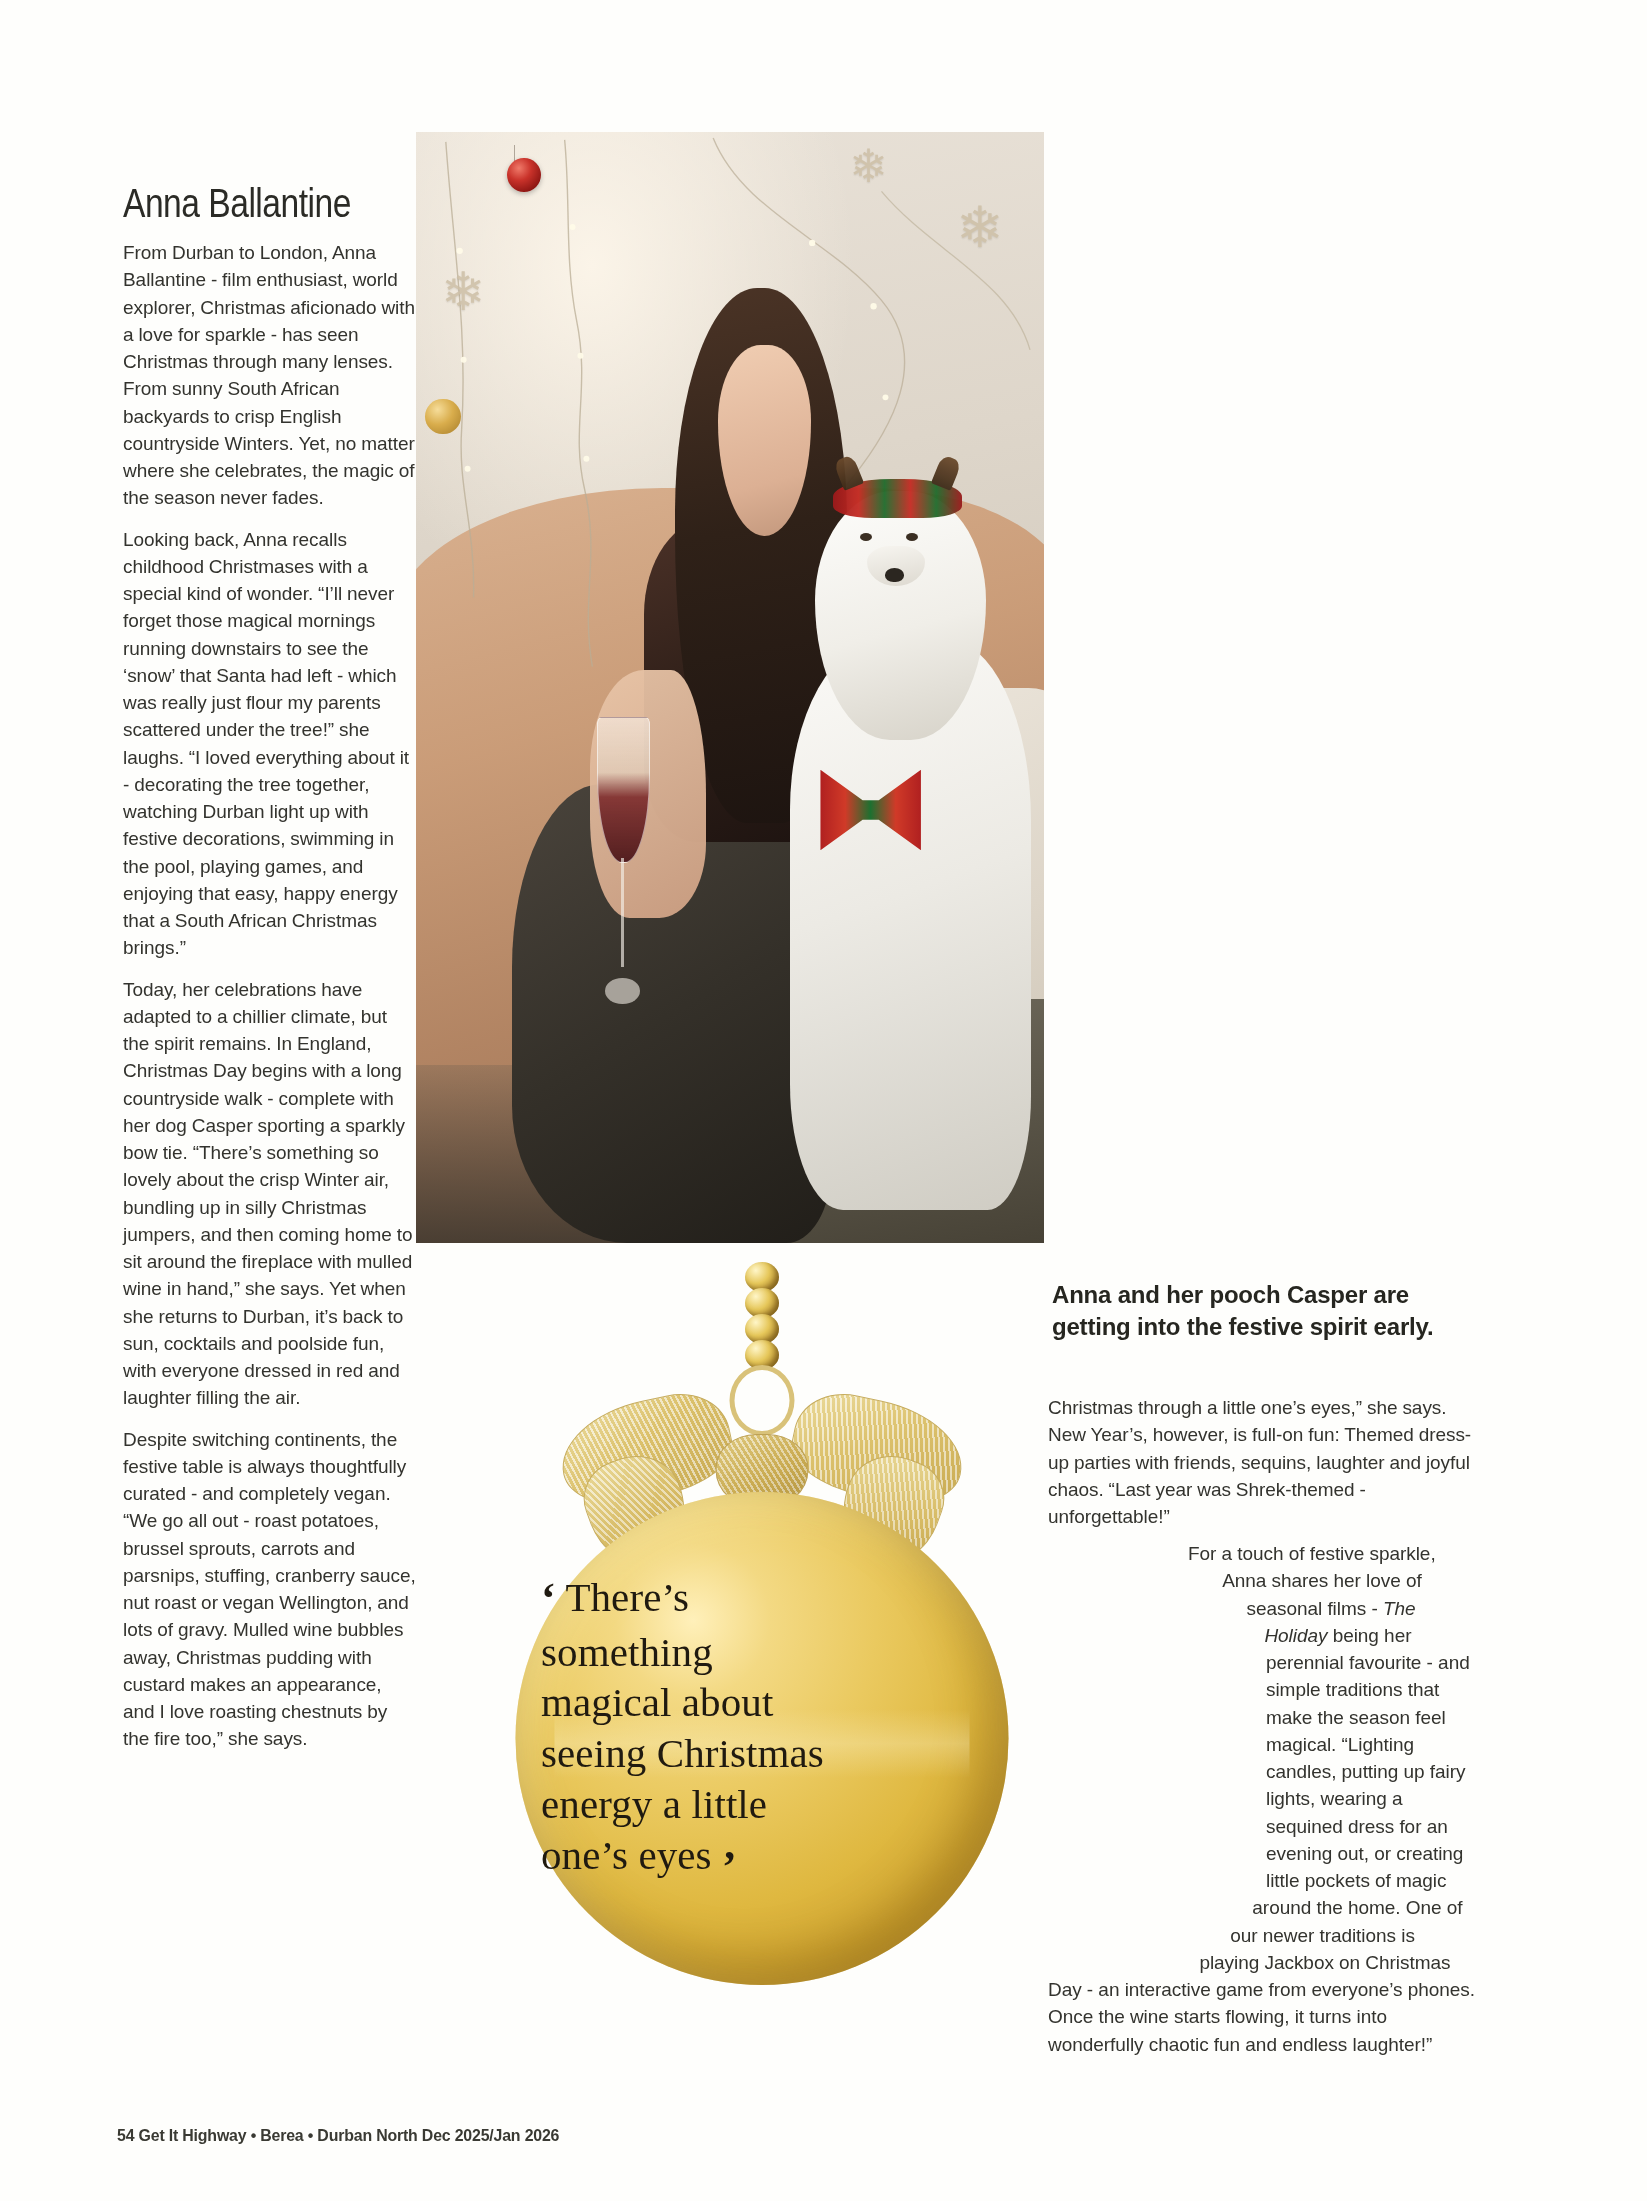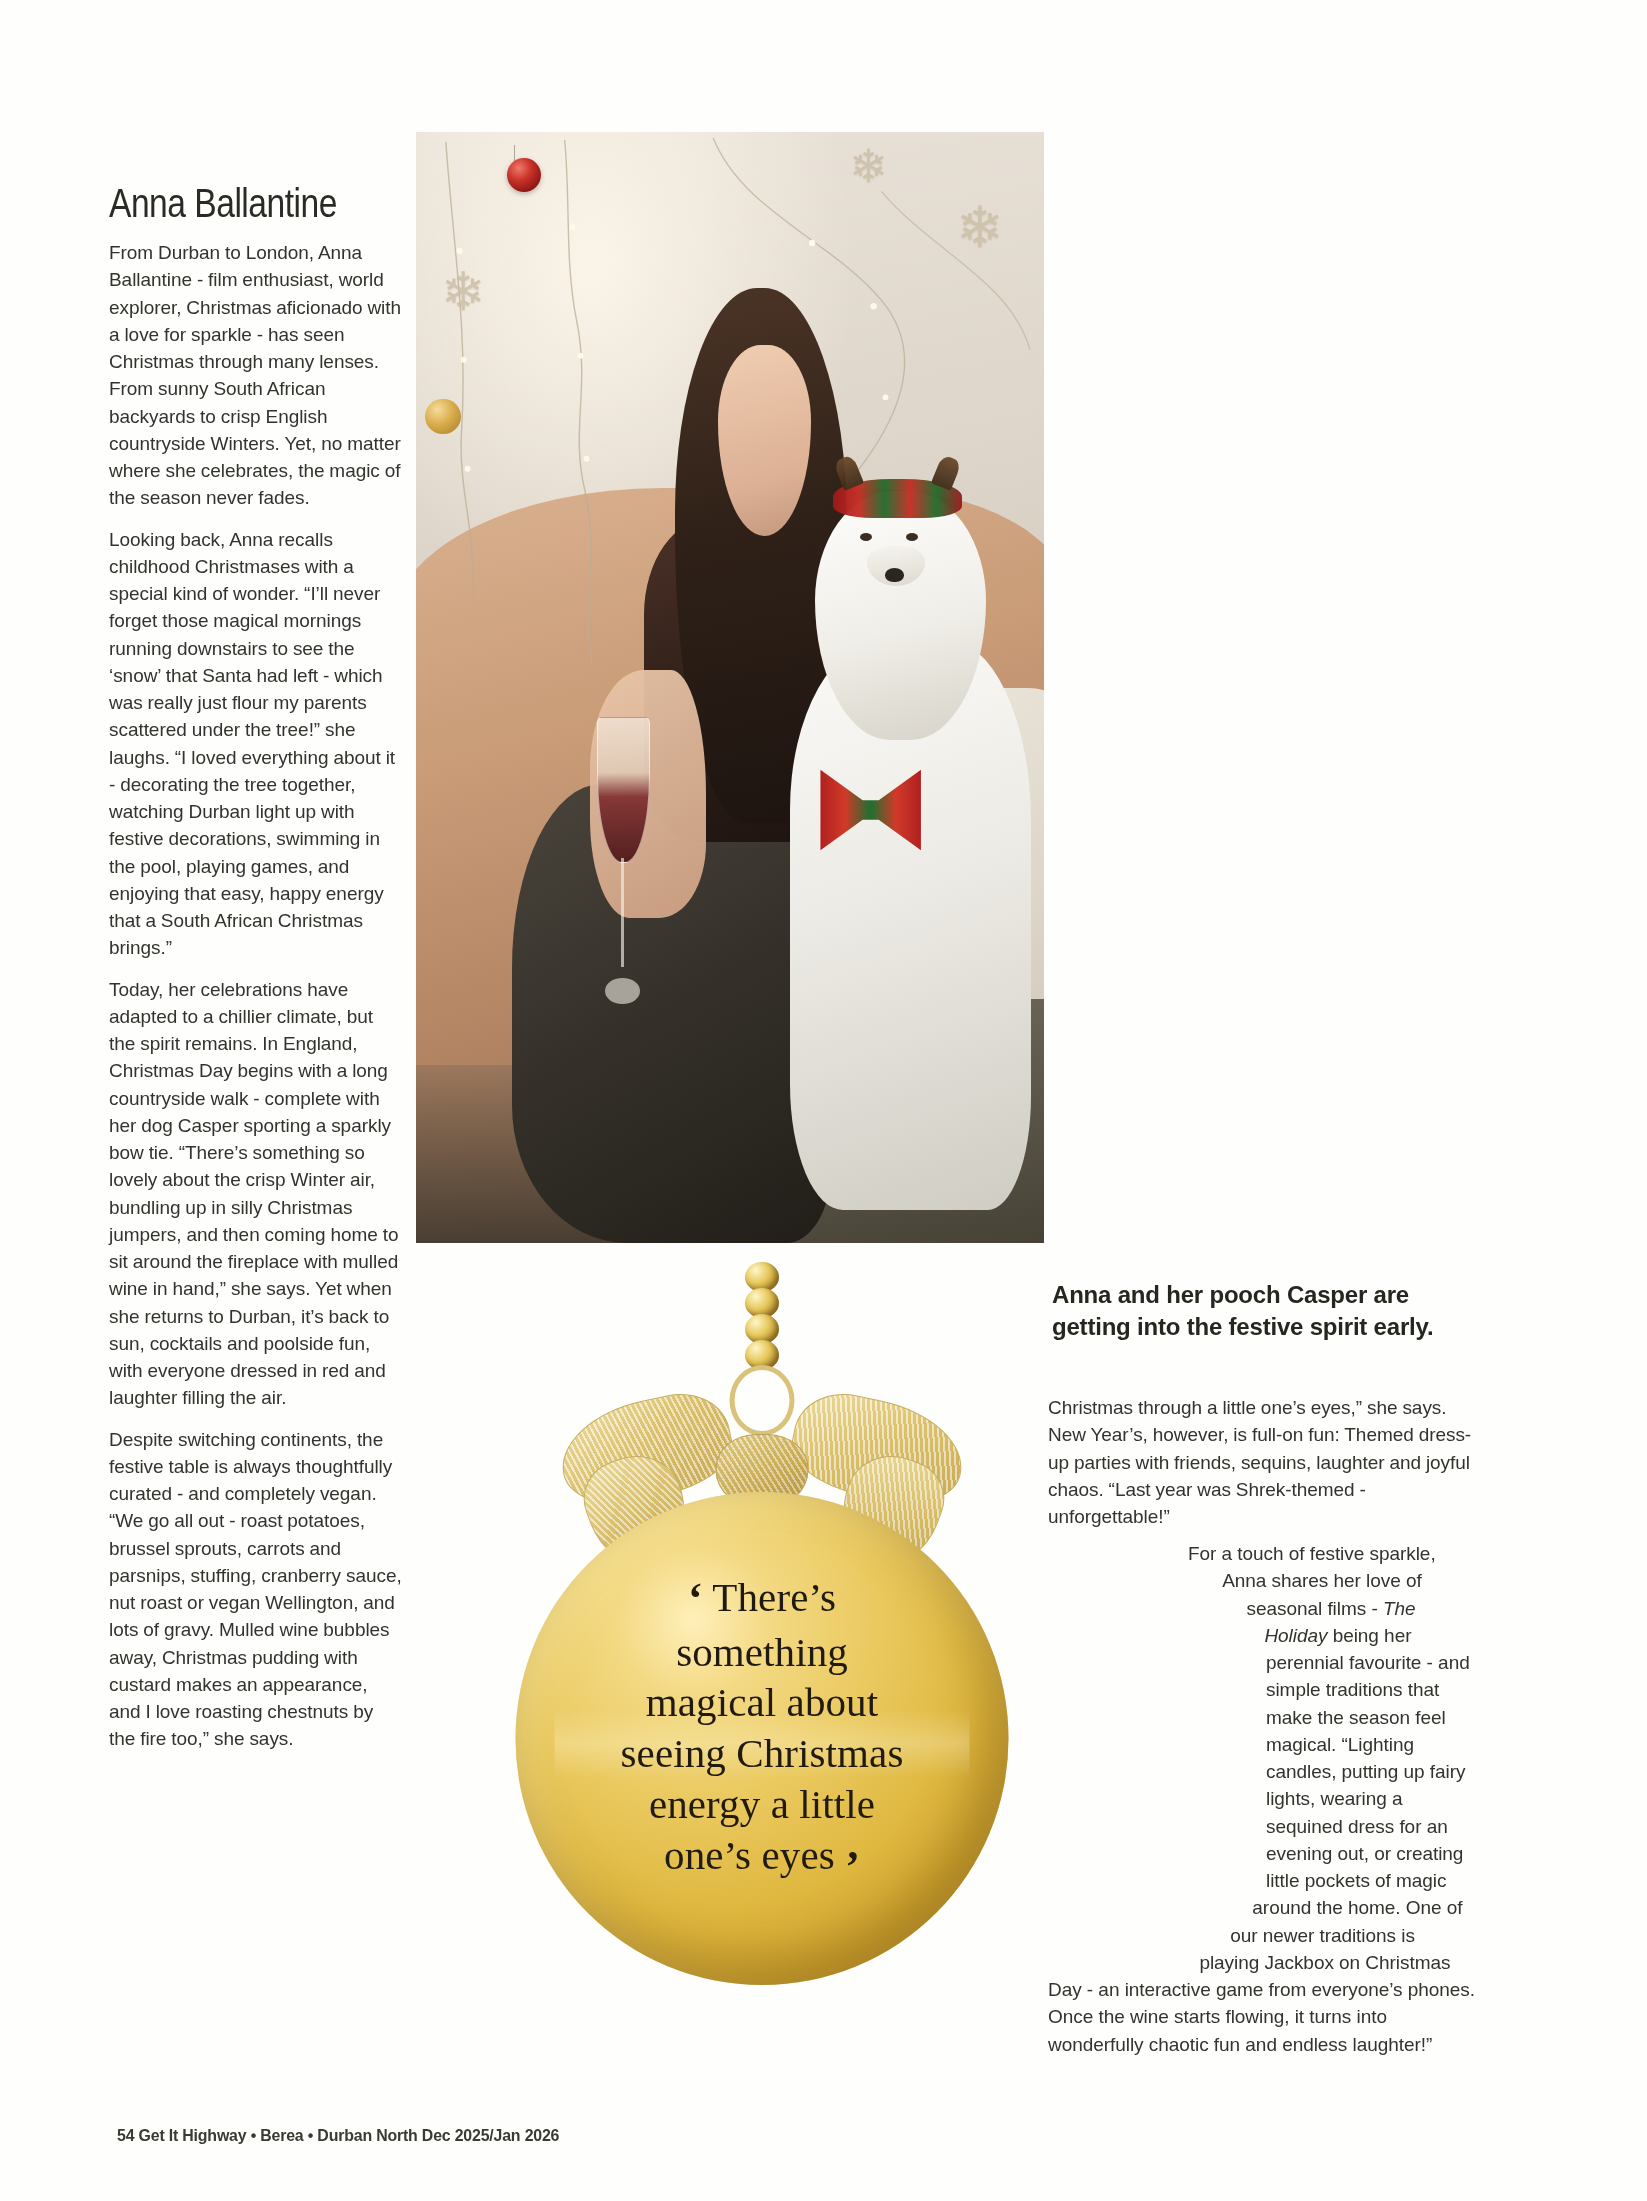--- a/index.html
+++ b/index.html
@@ -18,21 +18,21 @@
 
   .page {
     position: absolute;
     inset: 0;
     background: #fefefc;
   }
 
   
   .left-col {
     position: absolute;
-    left: 109px;
+    left: 123px;
     top: 183px;
     width: 295px;
   }
   .headline {
     font-family: "Liberation Sans", sans-serif;
     font-size: 40px;
     line-height: 1.0;
     font-weight: 400;
     color: #2b2b26;
     letter-spacing: -0.6px;
@@ -439,21 +439,20 @@
     left: 8%; top: 44%;
     width: 84%; height: 14%;
     background: linear-gradient(180deg, rgba(255,250,215,0.0), rgba(255,250,220,0.28), rgba(255,250,215,0.0));
   }
   .pullquote {
     position: absolute;
     left: 50%;
     top: 255px;
     transform: translateX(-50%);
     width: 442px;
-    text-align: center;
     font-family: "Liberation Serif", serif;
     font-size: 41px;
     line-height: 1.24;
     color: #201a10;
     font-weight: 400;
     padding-top: 55px;
     letter-spacing: 0.1px;
   }
   .pullquote .qmark {
     font-family: "Liberation Serif", serif;

